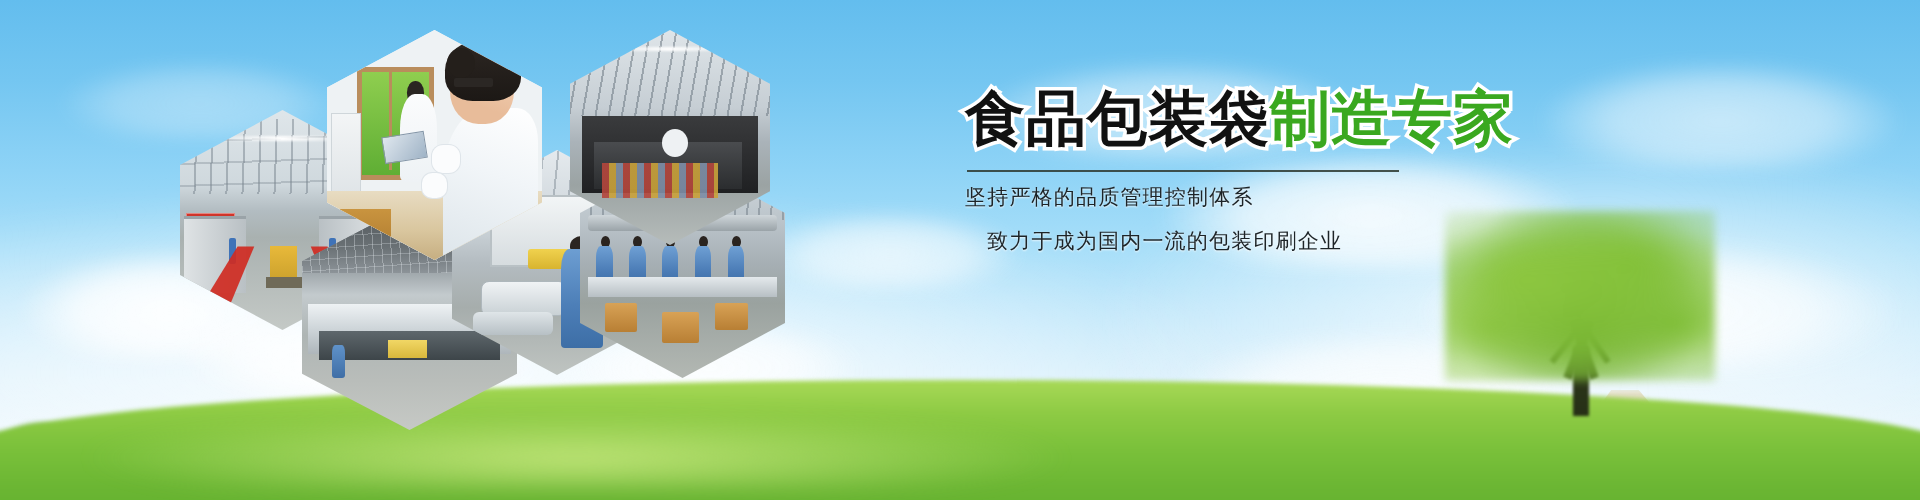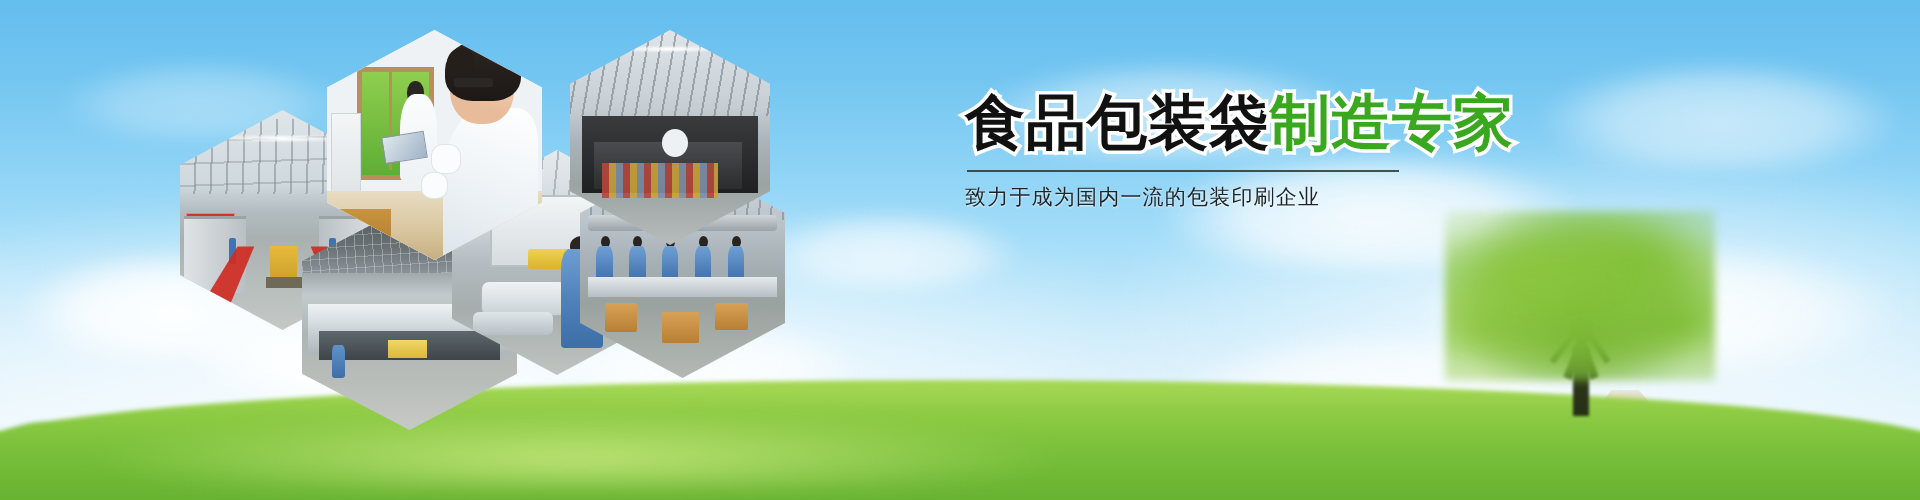--- a/index.html
+++ b/index.html
@@ -264,20 +264,21 @@
 
   
   .copy{position:absolute; left:965px; top:92px; width:760px;}
   .headline{
     margin:0;
     font-size:60px;
     line-height:1.04;
     font-weight:bold;
     letter-spacing:1px;
     white-space:nowrap;
+    font-family:Liberation Mono, monospace;
   }
   .headline .blk{
     color:#111111;
     -webkit-text-stroke:7px #ffffff;
     paint-order:stroke fill;
     text-shadow:0 2px 0 rgba(255,255,255,.6);
   }
   .headline .grn{
     color:#3aa81f;
     -webkit-text-stroke:7px #ffffff;
@@ -292,21 +293,21 @@
   .lines{margin:0; padding:0; list-style:none;}
   .lines li{
     font-size:21px;
     line-height:1.0;
     color:#1d2428;
     margin-bottom:23px;
     letter-spacing:1.2px;
     white-space:nowrap;
     text-shadow:0 1px 2px rgba(255,255,255,.85);
   }
-  .lines li:last-child{margin-bottom:0;}
+  .lines li:last-child{margin-bottom:0;margin-left:22px;}
 </style>
 </head>
 <body>
 
 <div class="banner">
 
   <div class="sky"></div>
   <div class="sky-haze"></div>
   <div class="sky-haze2"></div>
 
@@ -472,17 +473,18 @@
     </div>
 
   </div>
 
   <div class="copy">
     <h1 class="headline"><span class="blk">食品包装袋</span><span class="grn">制造专家</span></h1>
 
     <div class="rule"></div>
 
     <ul class="lines">
+      <li>坚持严格的品质管理控制体系</li>
       <li>致力于成为国内一流的包装印刷企业</li>
     </ul>
   </div>
 
 </div>
 
 </body></html>

